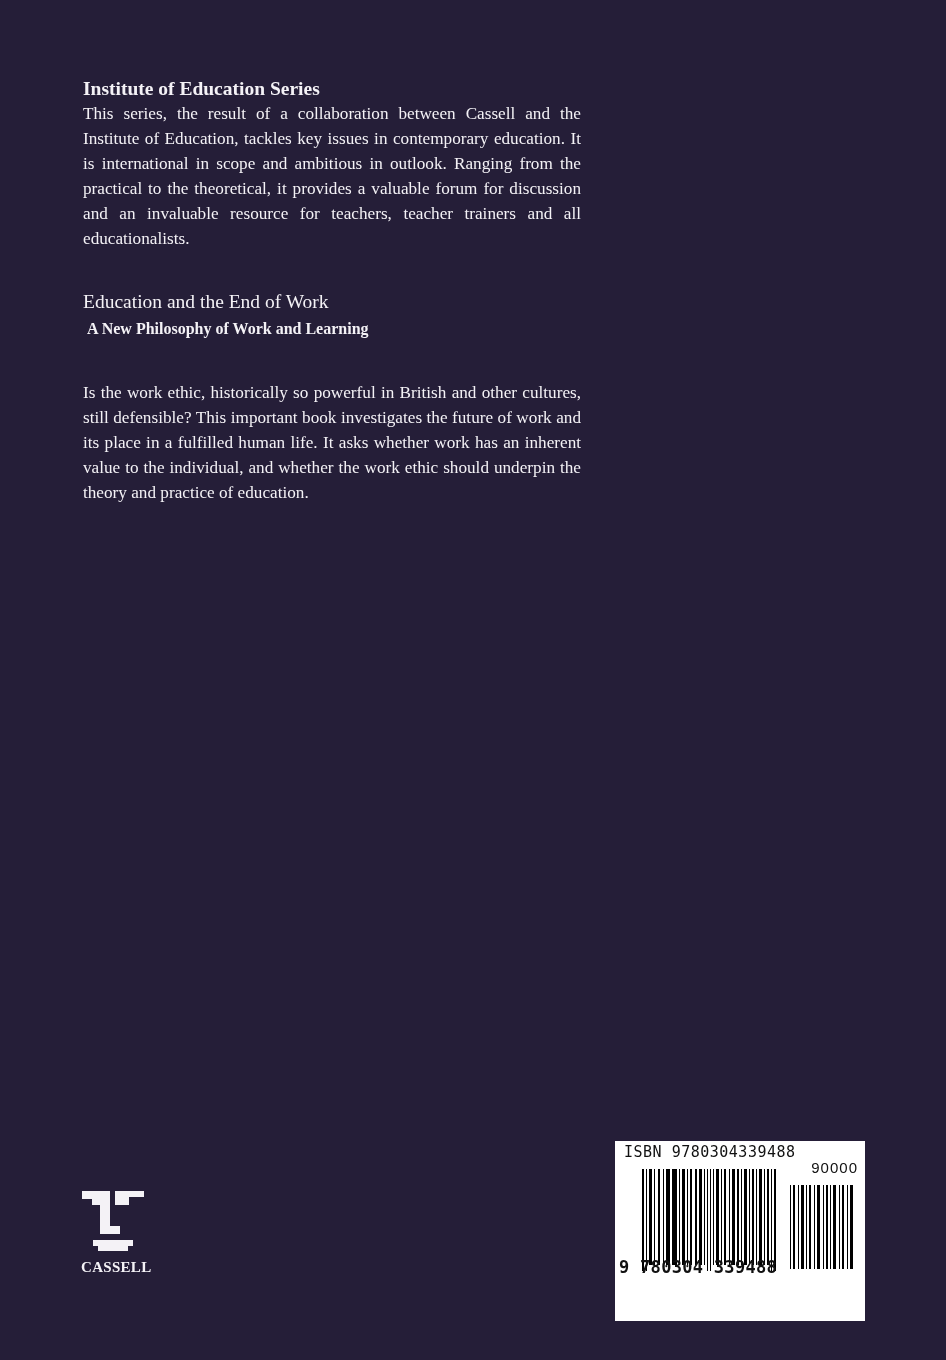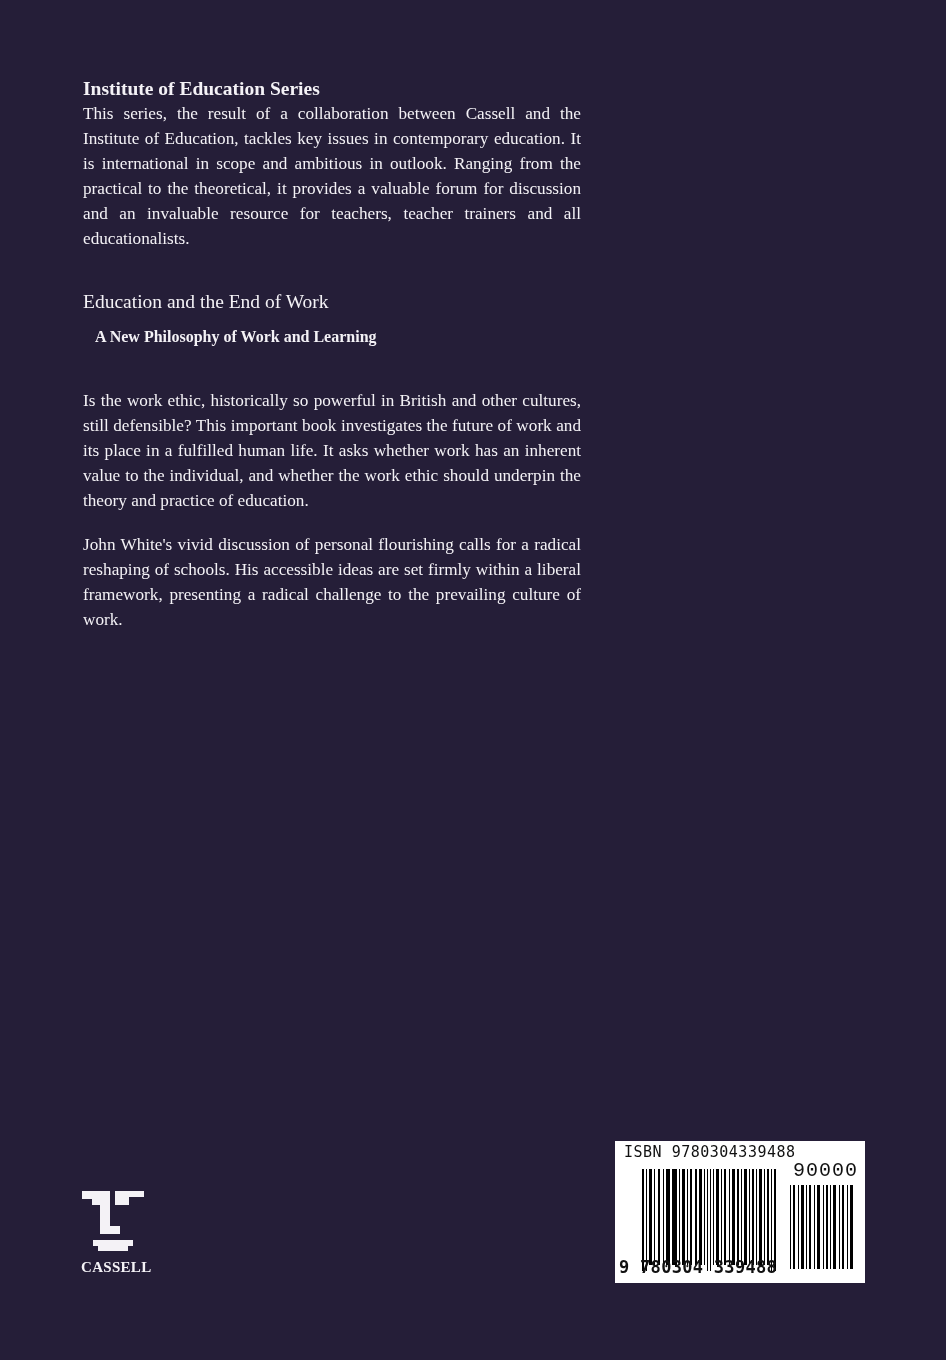--- a/index.html
+++ b/index.html
@@ -33,21 +33,21 @@
   .book-title {
     font-weight: normal;
     font-size: 19.5px;
     line-height: 24px;
     margin: 39px 0 0 0;
   }
   .book-subtitle {
     font-weight: bold;
     font-size: 16px;
     line-height: 22px;
-    margin: 12px;
+    margin: 4px;
   }
   .para1 { margin-top: 40px; }
   .para { margin-top: 19px; }
   .it { font-style: italic; }
   .b { font-weight: bold; }
 
   .logo {
     position: absolute;
     left: 80px; top: 1188px;
     width: 66px; height: 90px;
@@ -56,36 +56,36 @@
     position: absolute;
     left: 81px; top: 1259px;
     font-size: 15px;
     letter-spacing: 0.3px;
     font-weight: bold;
   }
 
   .barcode-box {
     position: absolute;
     left: 615px; top: 1141px;
-    width: 250px; height: 142px;
+    width: 250px; height: 180px;
     background: #ffffff;
     color: #111;
   }
   .isbn-top {
     position: absolute;
     left: 9px; top: 2px;
     font-family: "DejaVu Sans Mono", "Liberation Mono", monospace;
     font-size: 15px;
     letter-spacing: 0.5px;
   }
   .price {
     position: absolute;
     right: 7px; top: 18px;
-    font-family: Liberation Mono, monospace;
-    font-size: 20px;
+    font-family: Liberation Sans, sans-serif;
+    font-size: 15px;
     letter-spacing: 1px;
   }
   .ean-digits {
     position: absolute;
     left: 4px; top: 116px;
     font-family: "DejaVu Sans Mono", "Liberation Mono", monospace;
     font-size: 17px;
     letter-spacing: 0.3px;
     font-weight: bold;
   }
@@ -95,21 +95,20 @@
 <body>
 
 <div class="content">
   <h2 class="h-series">Institute of Education Series</h2>
   <p class="series-body">This series, the result of a collaboration between Cassell and the Institute of Education, tackles key issues in contemporary education. It is international in scope and ambitious in outlook. Ranging from the practical to the theoretical, it provides a valuable forum for discussion and an invaluable resource for teachers, teacher trainers and all educationalists.</p>
 
   <h1 class="book-title">Education and the End of  Work</h1>
   <h3 class="book-subtitle">A New Philosophy of Work and Learning</h3>
 
   <p class="para1">Is the work ethic, historically so powerful in British and other cultures, still defensible? This important book investigates the future of work and its place in a fulfilled human life. It asks whether work has an inherent value to the individual, and whether the work ethic should underpin the theory and practice of education.</p>
-  <p class="para">John White's vivid discussion of personal flourishing calls for a radical reshaping of schools. His accessible ideas are set firmly within a liberal framework, presenting a radical challenge to the prevailing culture of work.</p>
 </div>
 
 <div class="logo">
   <svg width="66" height="70" viewBox="0 0 66 70">
     <g fill="#f4f2f6">
 
       <rect x="2" y="3" width="28" height="8"></rect>
       <rect x="12" y="11" width="18" height="6"></rect>
 
       <rect x="35" y="3" width="29" height="6"></rect>

